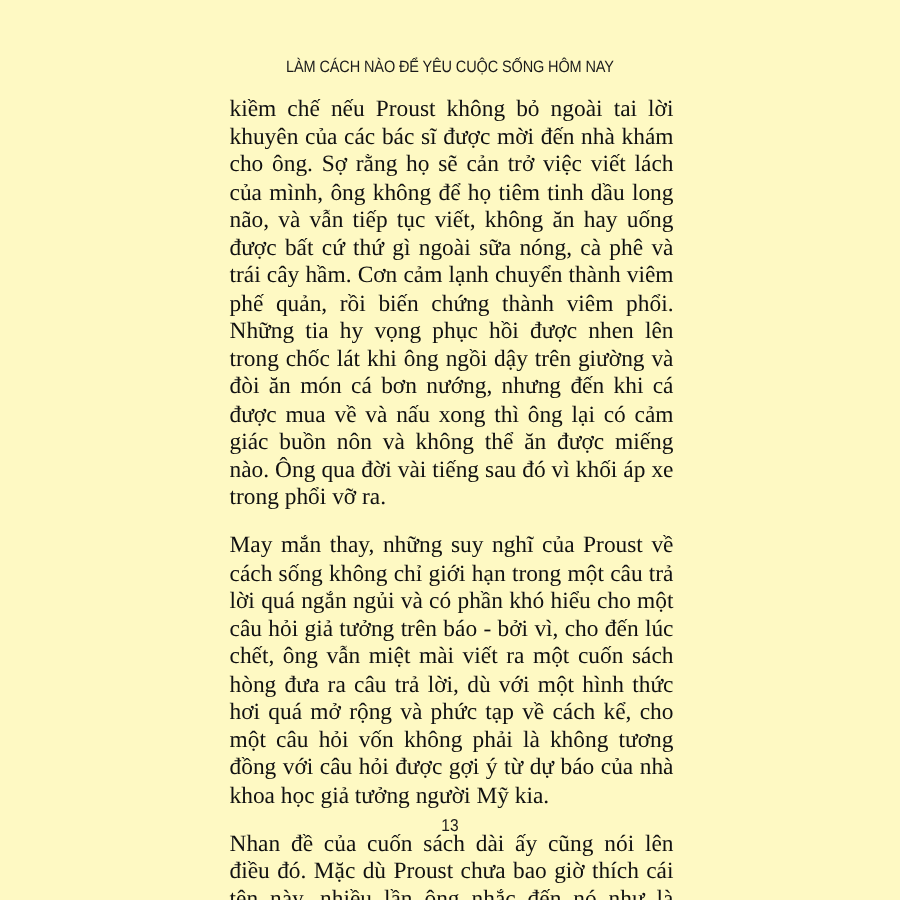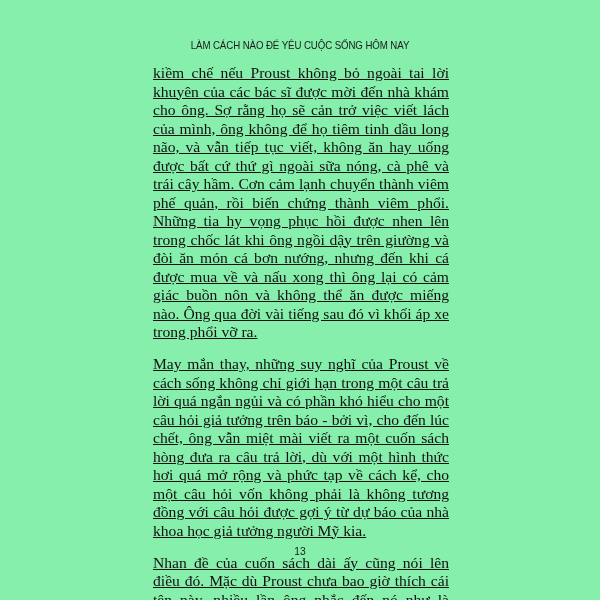--- a/index.html
+++ b/index.html
@@ -12,21 +12,21 @@
       height: 600px;
       position: relative;
       overflow: hidden;
       color: #111111;
     }
     .page {
       position: absolute;
       left: 0; top: 0;
       width: 600px;
       height: 600px;
-      background: #86efac;
+      background: #fef9c3;
     }
     .running-header {
       position: absolute;
       top: 39px;
       left: 0;
       width: 600px;
       text-align: center;
       font-family: "Liberation Sans", sans-serif;
       font-size: 11px;
       letter-spacing: -0.1px;
@@ -43,21 +43,20 @@
       font-size: 15.6px;
       line-height: 18.5px;
       color: #111111;
       text-align: justify;
       text-align-last: left;
     }
     .body-text p {
       margin: 0 0 13.5px 0;
       padding: 0;
       hyphens: none;
-      text-decoration: underline;
     }
     .page-number {
       position: absolute;
       top: 545px;
       left: 0;
       width: 600px;
       text-align: center;
       font-family: "Liberation Sans", sans-serif;
       font-size: 11.5px;
       color: #1a1a1a;

